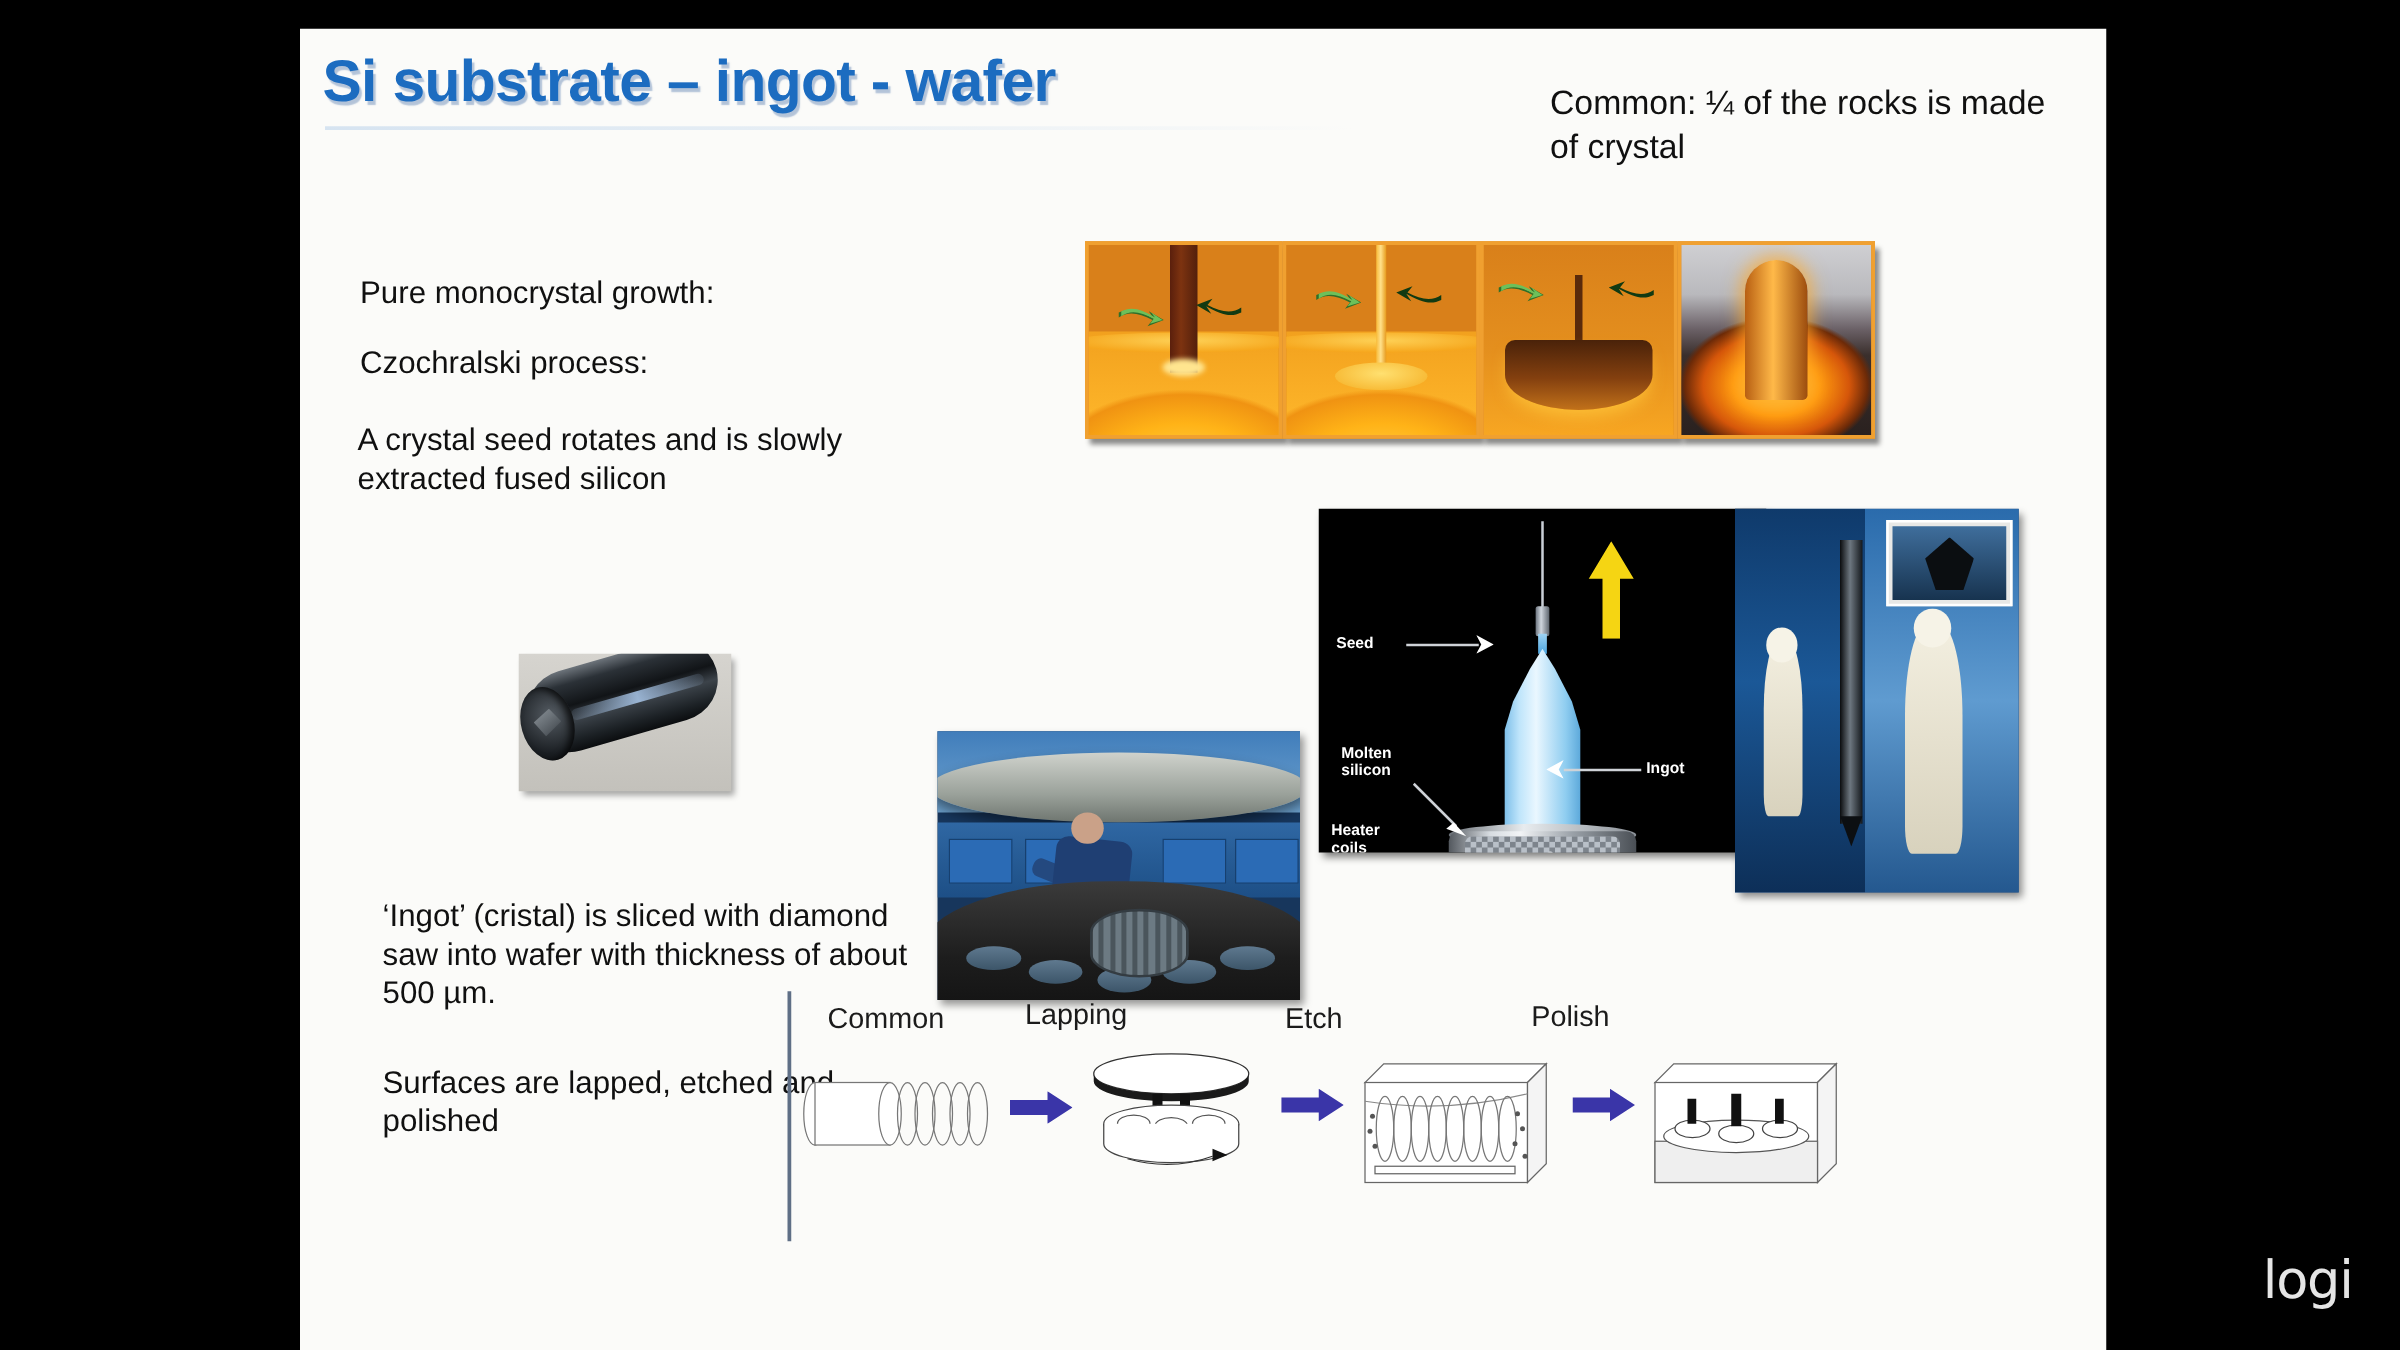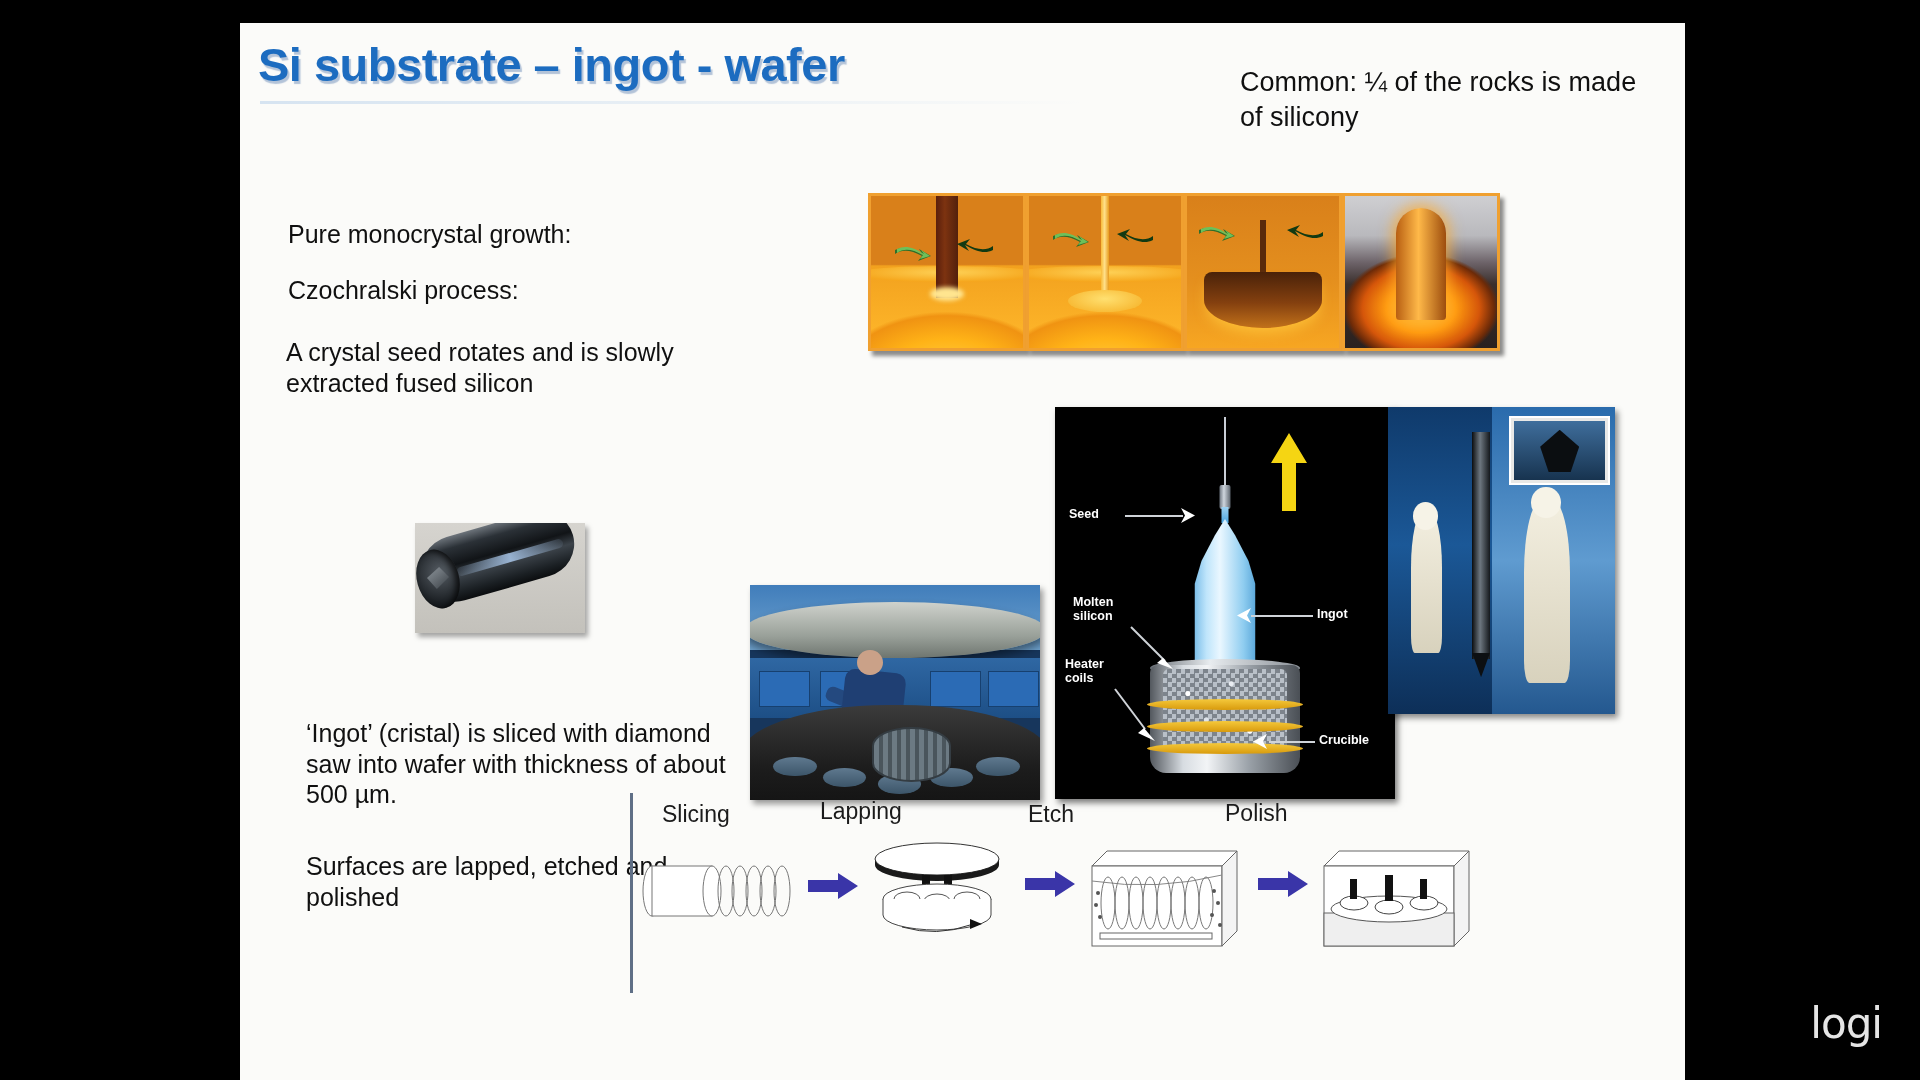--- a/index.html
+++ b/index.html
@@ -117,22 +117,22 @@
   .lap-carrier{position:absolute;left:42%;top:66%;width:26%;height:24%;border-radius:50%/34%;
     background:repeating-linear-gradient(90deg,#6c7a83 0 5px,#4a555c 5px 9px);
     border:2px solid #343c42;}
   .lap-man-head{position:absolute;left:37%;top:30%;width:9%;height:12%;border-radius:50%;background:#caa188;}
   .lap-man-body{position:absolute;left:32%;top:40%;width:21%;height:26%;border-radius:10px 10px 4px 4px;
     background:#1f3f73;transform:rotate(6deg);}
   .lap-man-arm{position:absolute;left:26%;top:50%;width:16%;height:7%;background:#24497f;transform:rotate(22deg);border-radius:6px;}
 
   
   #cz-diagram{
-    position:absolute;left:815px;top:384px;width:340px;height:392px;
-    background:#000;box-shadow:3px 4px 6px rgba(0,0,0,.5);overflow:hidden;
+    position:absolute;left:815px;top:384px;width:340px;height:275px;
+    background:#000;box-shadow:3px 4px 6px rgba(0,0,0,.5);overflow:hidden;padding-left:18px;
   }
   .cz-wire{position:absolute;left:50%;top:10px;width:2px;height:72px;background:#c9ced6;transform:translateX(-50%);}
   .cz-chuck{position:absolute;left:50%;top:78px;width:11px;height:24px;transform:translateX(-50%);
     background:linear-gradient(90deg,#6d757f,#cfd6de 40%,#5d656e);border-radius:2px;}
   .cz-seed{position:absolute;left:50%;top:100px;width:7px;height:16px;transform:translateX(-50%);
     background:linear-gradient(#9ed3f3,#4ea6e0);}
   .cz-crystal{position:absolute;left:50%;top:112px;transform:translateX(-50%);
     width:84px;height:162px;
     background:linear-gradient(90deg,#3d9ad8 0%,#bfe5fb 28%,#eaf7ff 44%,#8fcdf0 72%,#2c86c6 100%);
     clip-path:polygon(50% 0%, 62% 10%, 78% 26%, 86% 40%, 86% 100%, 14% 100%, 14% 40%, 22% 26%, 38% 10%);
@@ -200,21 +200,21 @@
 </head>
 <body>
 
 <div id="stage">
 
   <div id="slide">
 
     <div class="slide-title">Si substrate – ingot - wafer</div>
     <div class="title-rule"></div>
 
-    <div id="note">Common: ¼ of the rocks is made of silicony</div>
+    <div id="note">Common: ¼ of the rocks is made of crystal</div>
 
     <div class="txt" style="left:48px;top:196px;width:420px;">Pure monocrystal growth:</div>
     <div class="txt" style="left:46px;top:314px;width:420px;">A crystal seed rotates and is slowly extracted fused silicon</div>
     <div class="txt" style="left:48px;top:252px;width:420px;">Czochralski process:</div>
     <div class="txt" style="left:66px;top:695px;width:420px;">‘Ingot’ (cristal) is sliced with diamond saw into wafer with thickness of about 500 µm.</div>
     <div class="txt" style="left:66px;top:828px;width:420px;">Surfaces are lapped, etched and polished</div>
 
     <div class="strip" style="left:628px;top:170px;width:630px;height:160px;">
 
       <div class="panel pA">
@@ -363,21 +363,21 @@
       <div class="cr-hood" style="left:63%;top:26%;width:13%;height:10%;"></div>
       <div class="cr-inset">
           <div class="cr-inset-in"></div>
           <div class="cr-inset-obj"></div>
         </div>
     </div>
 
     <div id="proc">
       <div id="proc-rule"></div>
 
-      <div class="proc-label" style="left:32px;top:8px;">Slicing</div>
+      <div class="proc-label" style="left:32px;top:8px;">Common</div>
       <div class="proc-label" style="left:190px;top:5px;">Lapping</div>
       <div class="proc-label" style="left:398px;top:8px;">Etch</div>
       <div class="proc-label" style="left:595px;top:7px;">Polish</div>
 
       <svg class="proc-art" style="left:10px;top:58px;" width="160" height="80" viewBox="0 0 160 80">
         <ellipse cx="12" cy="40" rx="9" ry="25" fill="#fff" stroke="#777"></ellipse>
         <rect x="12" y="15" width="60" height="50" fill="#fff" stroke="#777"></rect>
         <ellipse cx="72" cy="40" rx="9" ry="25" fill="#fff" stroke="#777"></ellipse>
         <ellipse cx="86" cy="40" rx="8" ry="25" fill="none" stroke="#777"></ellipse>
         <ellipse cx="100" cy="40" rx="8" ry="25" fill="none" stroke="#777"></ellipse>

